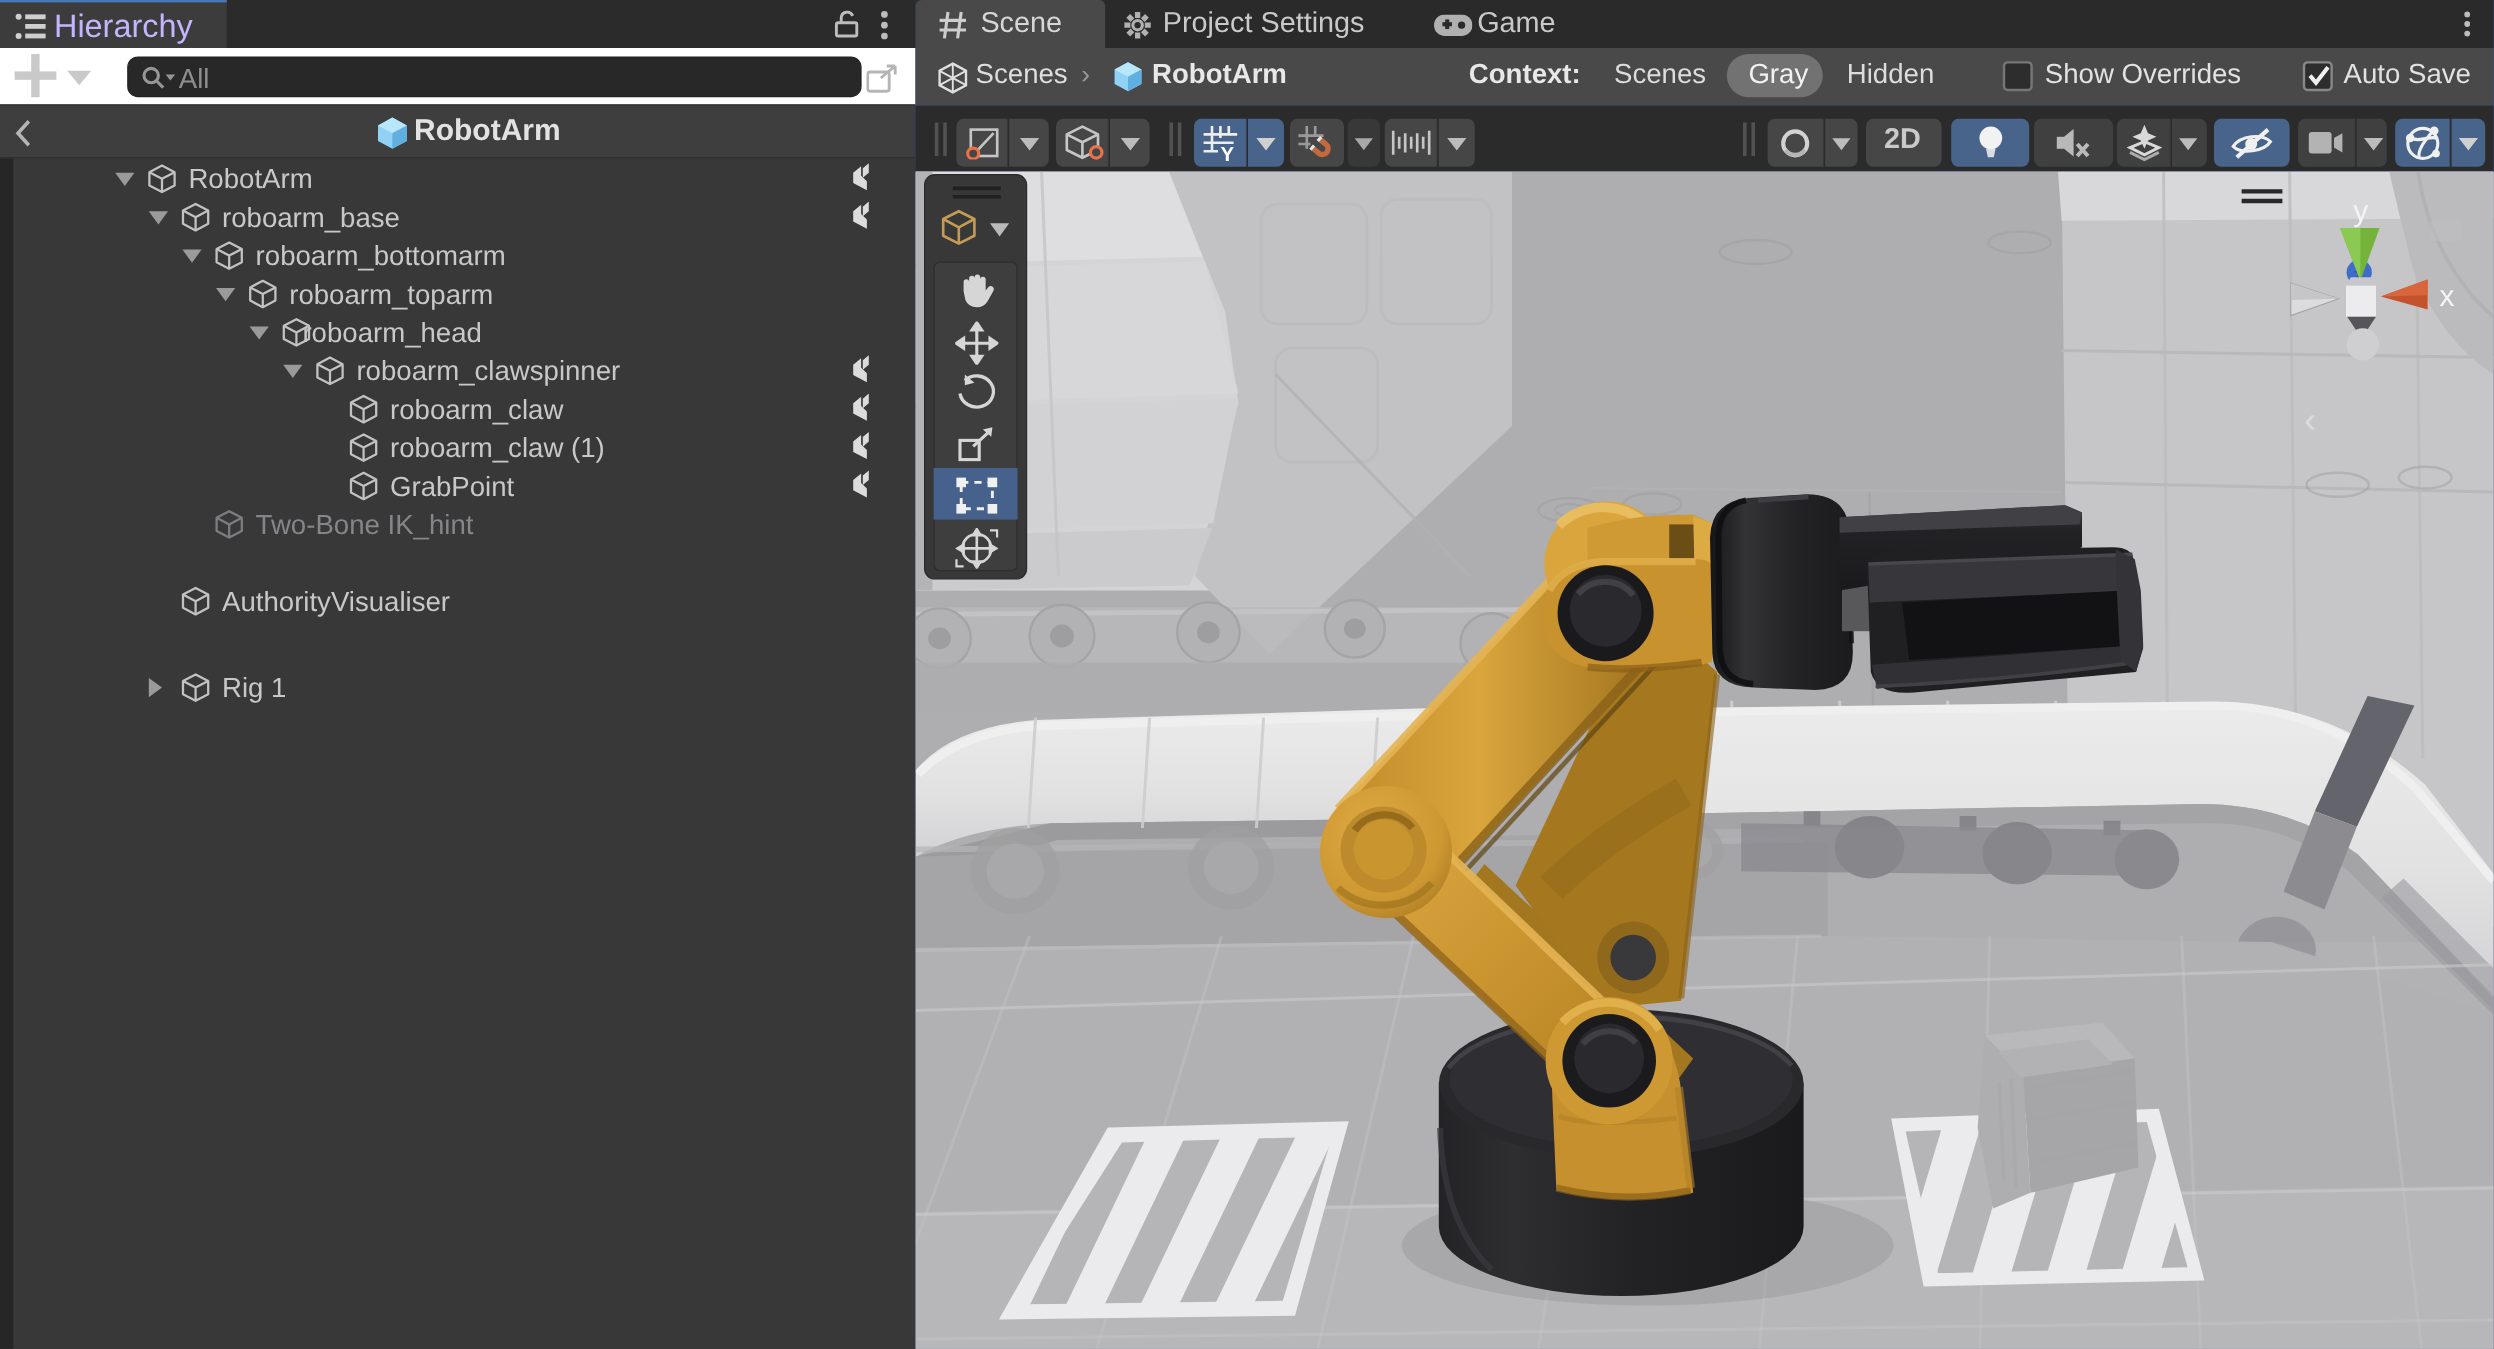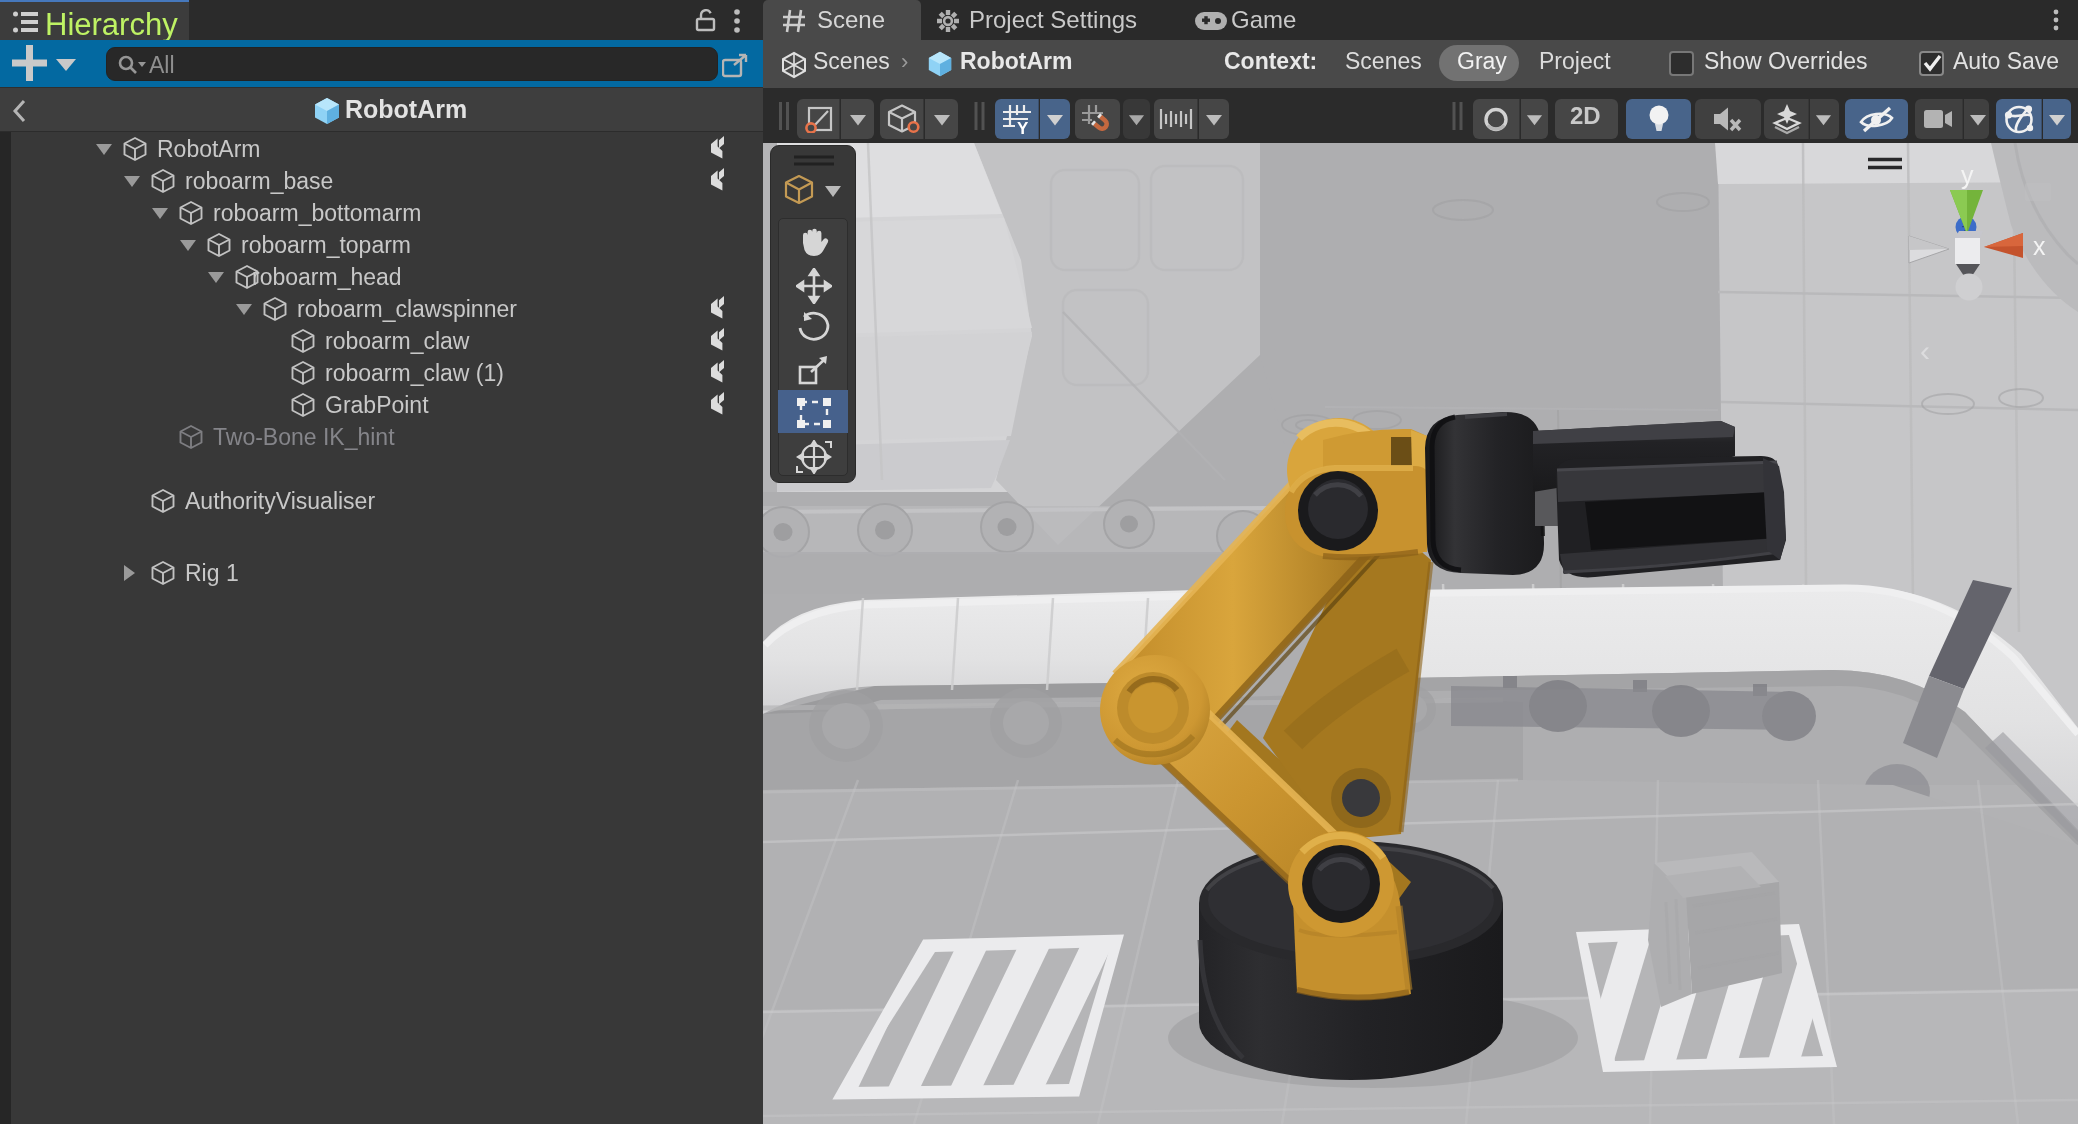--- a/index.html
+++ b/index.html
@@ -5,22 +5,22 @@
   * { margin:0; padding:0; box-sizing:border-box; }
   html,body { width:2078px; height:1124px; overflow:hidden; background:#383838;
     font-family:"Liberation Sans", sans-serif; }
   .abs { position:absolute; }
   #left { position:absolute; left:0; top:0; width:763px; height:1124px; background:#383838; }
   #right { position:absolute; left:763px; top:0; width:1315px; height:1124px; background:#1d4ed8; }
 
   
   #ltabbar { position:absolute; left:0; top:0; width:763px; height:40px; background:#2b2b2b; }
   #ltab { position:absolute; left:0; top:0; width:189px; height:40px; background:#3c3c3c; border-top:2px solid #4678bc; }
-  #ltab .txt { position:absolute; left:45px; top:5px; font-size:31px; color:#bef264; }
-  #lrow2 { position:absolute; left:0; top:40px; width:763px; height:48px; background:#0369a1; }
+  #ltab .txt { position:absolute; left:45px; top:5px; font-size:27px; color:#c4b5fd; }
+  #lrow2 { position:absolute; left:0; top:40px; width:763px; height:48px; background:#ffffff; }
   #search { position:absolute; left:106px; top:7px; width:612px; height:34px; background:#282828; border:1px solid #232323; border-radius:9px; }
   #search .all { position:absolute; left:42px; top:4px; font-size:23px; color:#8f8f8f; }
   #lheader { position:absolute; left:0; top:87px; width:763px; height:45px; background:#3e3e3e; border-bottom:1px solid #2c2c2c; border-top:1px solid #2f2f2f; }
   #lheader .name { position:absolute; left:345px; top:7px; font-size:25px; font-weight:bold; color:#e2e2e2; }
   #lrows { position:absolute; left:0; top:132px; width:763px; height:992px; background:#383838; }
   #lrows .edge { position:absolute; left:0; top:0; width:11px; height:992px; background:#262626; }
   .trow { position:absolute; height:32px; width:763px; }
   .trow .lbl { position:absolute; top:3px; font-size:23px; color:#c8c8c8; white-space:pre; }
   .trow .lbl.dim { color:#85858a; }
   .tri { position:absolute; top:11px; width:0; height:0; }
@@ -293,21 +293,21 @@
     <svg class="abs" style="left:163px;top:10px" width="28" height="28" viewBox="0 0 30 30">
       <polygon points="15,2 27,8.5 27,21.5 15,28 3,21.5 3,8.5" fill="#8fd2f5"></polygon>
       <polygon points="15,2 27,8.5 15,15 3,8.5" fill="#b8e6fb"></polygon>
       <polygon points="15,15 27,8.5 27,21.5 15,28" fill="#5fb0e0"></polygon>
     </svg>
     <div class="abs" style="left:197px;top:8px;font-size:23px;font-weight:bold;color:#e8e8e8;">RobotArm</div>
     <div class="abs" style="left:461px;top:8px;font-size:23px;font-weight:bold;color:#e8e8e8;">Context:</div>
     <div class="abs" style="left:582px;top:8px;font-size:23px;color:#dcdcdc;">Scenes</div>
     <div class="abs" style="left:676px;top:5px;width:80px;height:36px;background:#727272;border-radius:18px;"></div>
     <div class="abs" style="left:694px;top:8px;font-size:23px;color:#f2f2f2;">Gray</div>
-    <div class="abs" style="left:776px;top:8px;font-size:23px;color:#dcdcdc;">Project</div>
+    <div class="abs" style="left:776px;top:8px;font-size:23px;color:#dcdcdc;">Hidden</div>
     <div class="abs" style="left:906px;top:11px;width:25px;height:25px;background:#2d2d2d;border:2px solid #777;border-radius:4px;"></div>
     <div class="abs" style="left:941px;top:8px;font-size:23px;color:#e2e2e2;">Show Overrides</div>
     <div class="abs" style="left:1156px;top:11px;width:25px;height:25px;background:#2d2d2d;border:2px solid #888;border-radius:4px;"></div>
     <svg class="abs" style="left:1158px;top:13px" width="23" height="21" viewBox="0 0 23 21">
       <path d="M4 10 L9 16 L19 3" fill="none" stroke="#efefef" stroke-width="3.4"></path>
     </svg>
     <div class="abs" style="left:1190px;top:8px;font-size:23px;color:#e2e2e2;">Auto Save</div>
   </div>
   <div id="rrow3" style="position:absolute;left:0;top:88px;width:1315px;height:55px;background:#2b2b2b;">
     <svg class="abs" style="left:15px;top:12px" width="12" height="32" viewBox="0 0 12 32">

